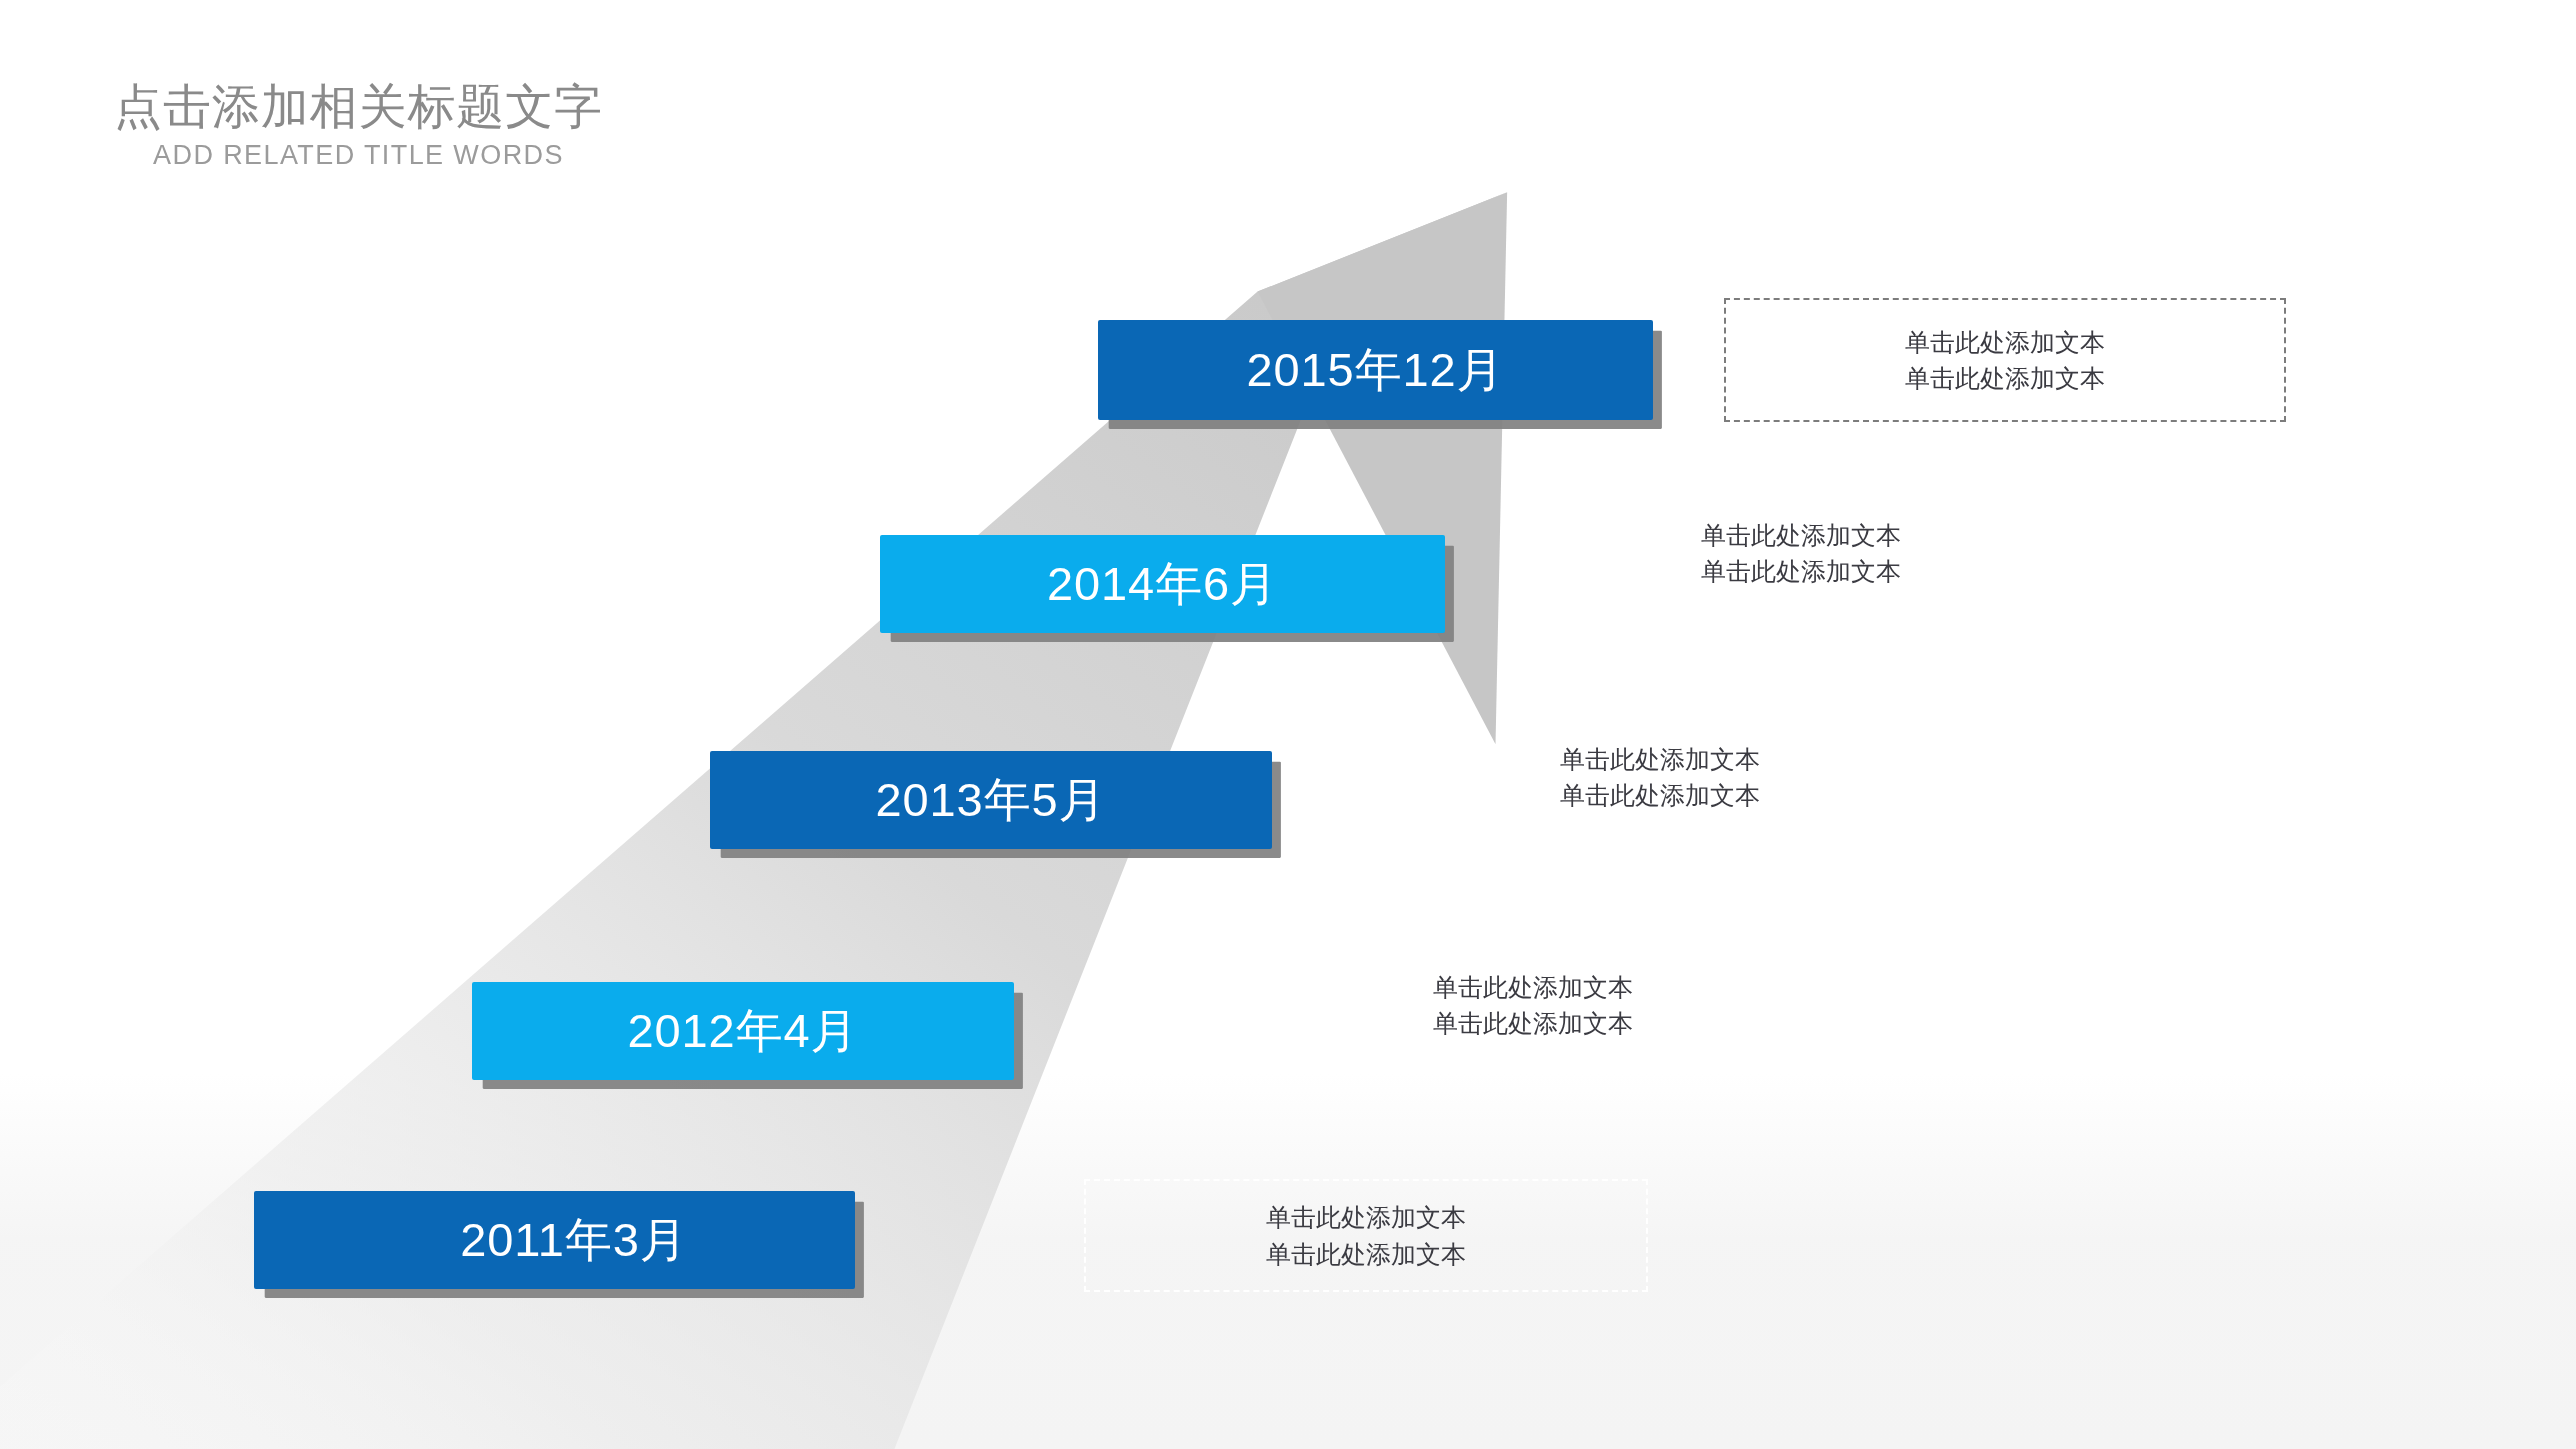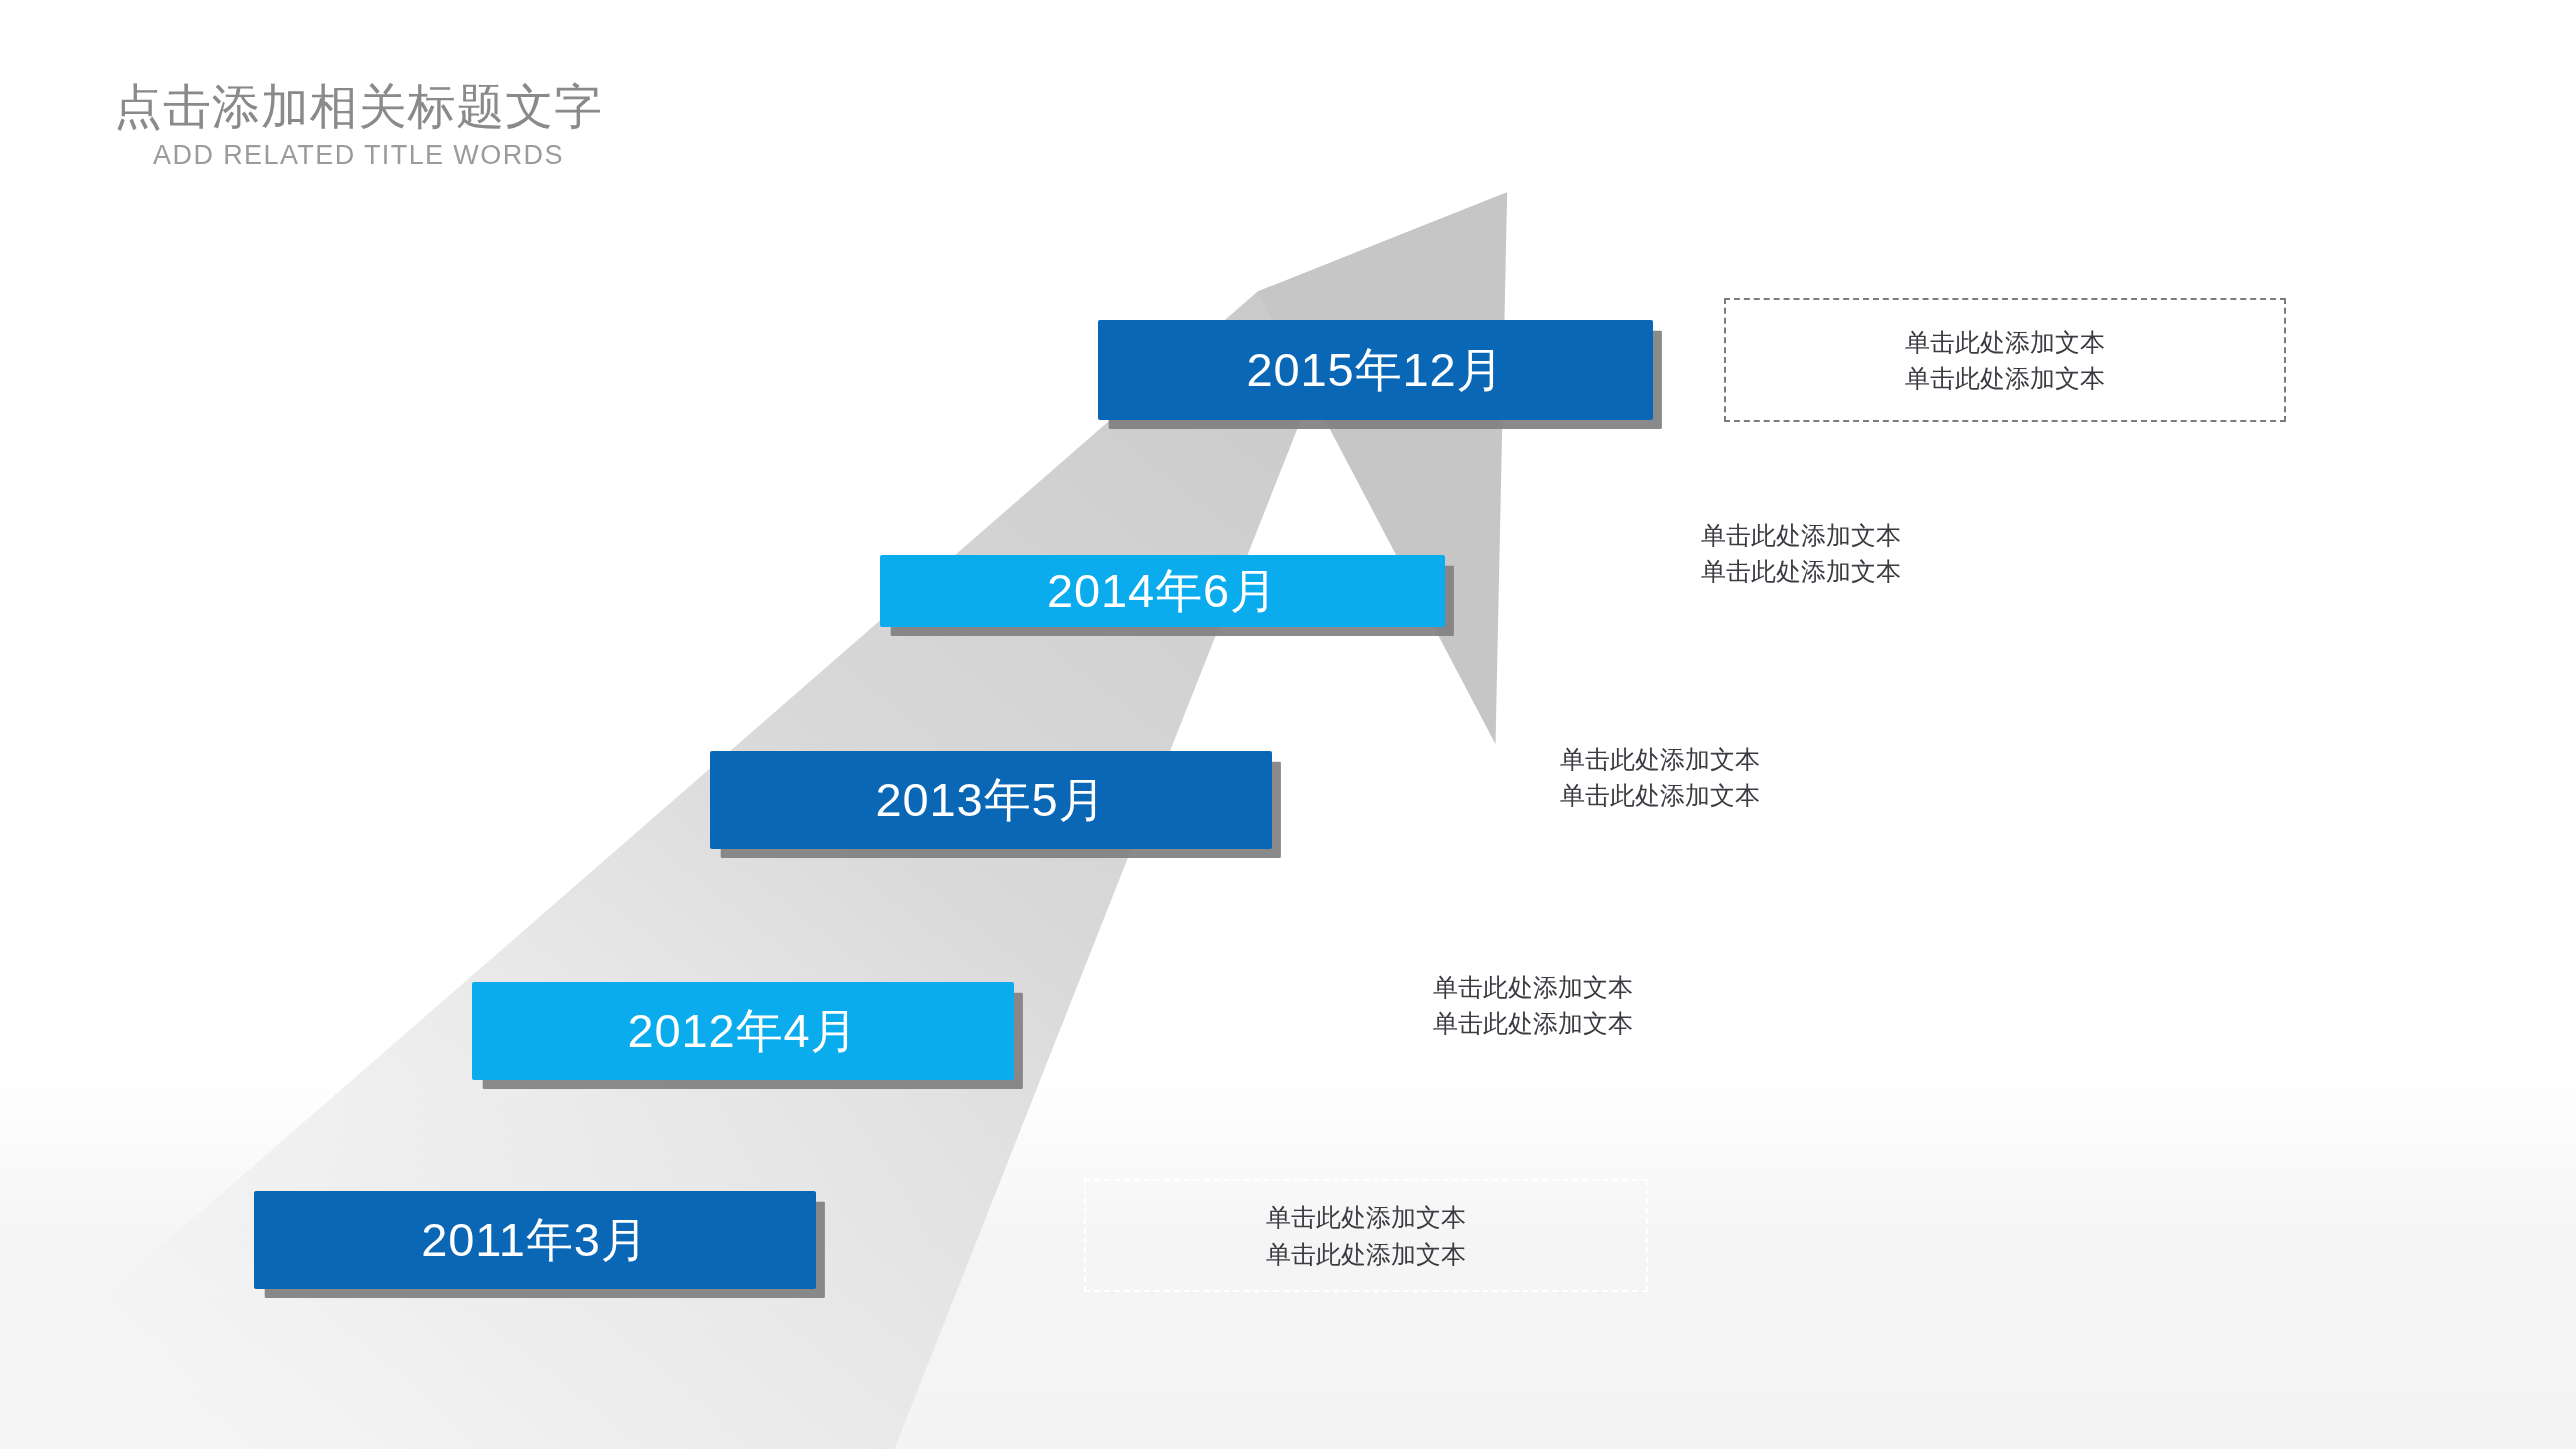--- a/index.html
+++ b/index.html
@@ -125,21 +125,21 @@
   </div>
 
   <div class="bar dark" style="left:1098px; top:320px; width:555px; height:100px;">
     <span>2015年12月</span>
   </div>
   <div class="note boxed-dark" style="left:1724px; top:298px; width:558px; height:120px;">
     <span class="line">单击此处添加文本</span>
     <span class="line">单击此处添加文本</span>
   </div>
 
-  <div class="bar light" style="left:880px; top:535px; width:565px; height:72px;margin-top:20px;">
+  <div class="bar light" style="left:880px; top:535px; width:565px; height:98px;">
     <span>2014年6月</span>
   </div>
   <div class="note" style="left:1631px; top:517px; width:340px;">
     <span class="line">单击此处添加文本</span>
     <span class="line">单击此处添加文本</span>
   </div>
 
   <div class="bar dark" style="left:710px; top:751px; width:562px; height:98px;">
     <span>2013年5月</span>
   </div>
@@ -149,21 +149,21 @@
   </div>
 
   <div class="bar light" style="left:472px; top:982px; width:542px; height:98px;">
     <span>2012年4月</span>
   </div>
   <div class="note" style="left:1363px; top:969px; width:340px;">
     <span class="line">单击此处添加文本</span>
     <span class="line">单击此处添加文本</span>
   </div>
 
-  <div class="bar dark" style="left:254px; top:1191px; width:562px; height:98px;">
+  <div class="bar dark" style="left:254px; top:1191px; width:562px; height:98px;padding-left:39px;">
     <span>2011年3月</span>
   </div>
   <div class="note boxed-light" style="left:1084px; top:1179px; width:560px; height:109px;">
     <span class="line">单击此处添加文本</span>
     <span class="line">单击此处添加文本</span>
   </div>
 
 </div>
 
 

